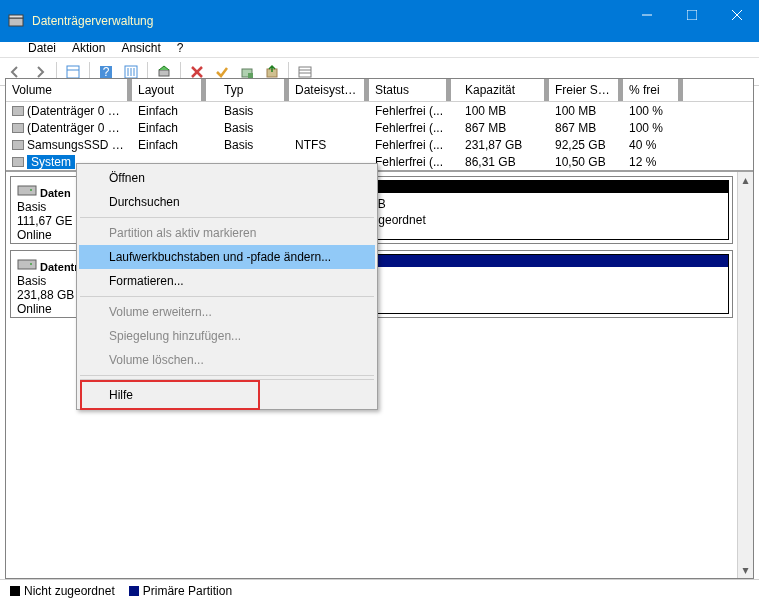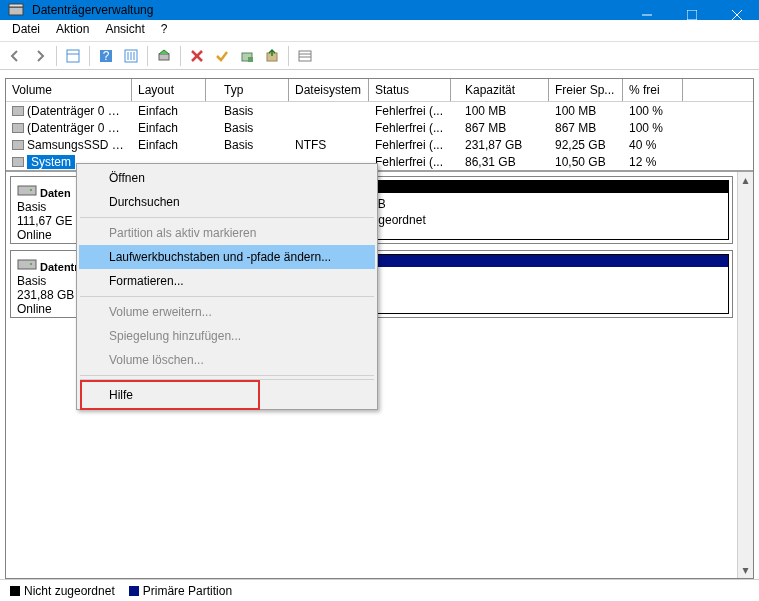--- a/index.html
+++ b/index.html
@@ -1,31 +1,31 @@
 <!DOCTYPE html>
 <html><head>
 <meta charset="utf-8">
 <style>
 * { margin: 0; padding: 0; box-sizing: border-box; font-family: "Segoe UI", Tahoma, sans-serif; font-size: 12px; }
 body { background: #fff; width: 759px; height: 601px; overflow: hidden; position: relative; }
-.titlebar { background: #0078d7; color: #000000; height: 20px; display: flex; align-items: center; padding: 0 8px; position: relative; }
+.titlebar { background: #0078d7; color: #fef9c3; height: 42px; display: flex; align-items: center; padding: 0 8px; position: relative; }
 .titlebar-icon { width: 16px; height: 16px; margin-right: 8px; }
 .titlebar-text { flex: 1; font-size: 12px; }
 .titlebar-btns { display: flex; position: absolute; right: 0; top: 0; height: 100%; }
 .titlebar-btn { width: 45px; height: 30px; display: flex; align-items: center; justify-content: center; color: #fff; }
 .titlebar-btn svg { width: 10px; height: 10px; }
-.menubar { background: #fff; height: 22px; display: flex; align-items: flex-start; padding: 0 4px; border-bottom: 1px solid #e0e0e0; }
+.menubar { background: #fff; height: 16px; display: flex; align-items: flex-end; padding: 0 20px; border-bottom: 1px solid #e0e0e0; }
 .menu-item { padding: 2px 8px; }
 .toolbar { background: #fff; height: 28px; display: flex; align-items: center; padding: 0 4px; border-bottom: 1px solid #d0d0d0; gap: 3px; }
 .tool-btn { width: 22px; height: 22px; display: flex; align-items: center; justify-content: center; }
 .tool-sep { width: 1px; height: 20px; background: #d0d0d0; margin: 0 2px; }
 .main { position: absolute; top: 78px; bottom: 22px; left: 5px; right: 5px; border: 1px solid #828282; display: flex; flex-direction: column; }
 .grid { flex: 0 0 auto; }
 .grid-header { background: #fff; display: flex; border-bottom: 1px solid #d0d0d0; }
-.gh { padding: 4px 6px; border-right: 1px solid #a3a3a3; white-space: nowrap; overflow: hidden; text-overflow: ellipsis; }
+.gh { padding: 4px 6px; border-right: 5px solid #a3a3a3; white-space: nowrap; overflow: hidden; text-overflow: ellipsis; }
 .c0 { width: 126px; } .c1 { width: 74px; } .c2 { width: 71px; margin-left: 12px; } .c3 { width: 80px; }
 .c4 { width: 82px; } .c5 { width: 90px; margin-left: 8px; } .c6 { width: 74px; } .c7 { width: 60px; }
 .grid-body { background: #fff; }
 .grid-row { display: flex; height: 17px; align-items: center; }
 .gc { padding: 0 6px; white-space: nowrap; overflow: hidden; text-overflow: ellipsis; }
 .vol-icon { display:inline-block; width:12px; height:10px; background:#c0c0c0; border:1px solid #808080; vertical-align:middle; margin-right:3px; }
 .selected-vol { background: #0078d7; color: #fff; padding: 0 4px; }
 .disk-area { flex: 1; border-top: 2px solid #a0a0a0; overflow: hidden; position: relative; }
 .disk-area-inner { position: absolute; inset: 0; right: 16px; overflow: hidden; padding: 4px; }
 .scrollbar-v { position: absolute; right: 0; top: 0; bottom: 0; width: 16px; background: #f0f0f0; border-left: 1px solid #d0d0d0; }

